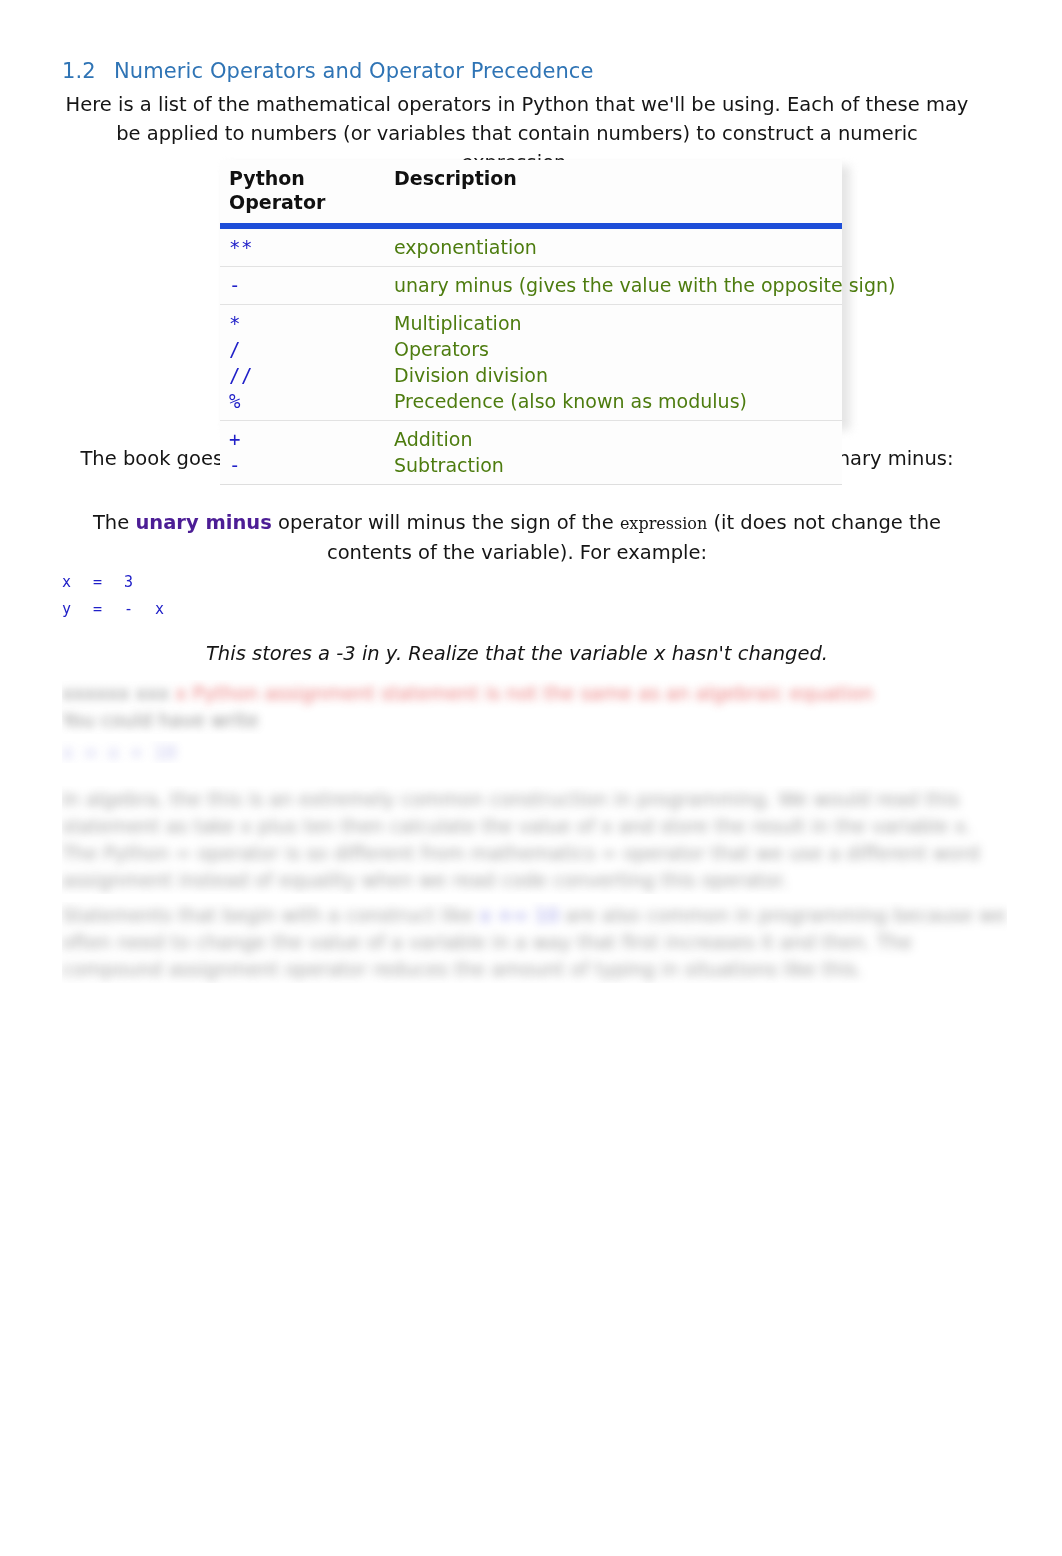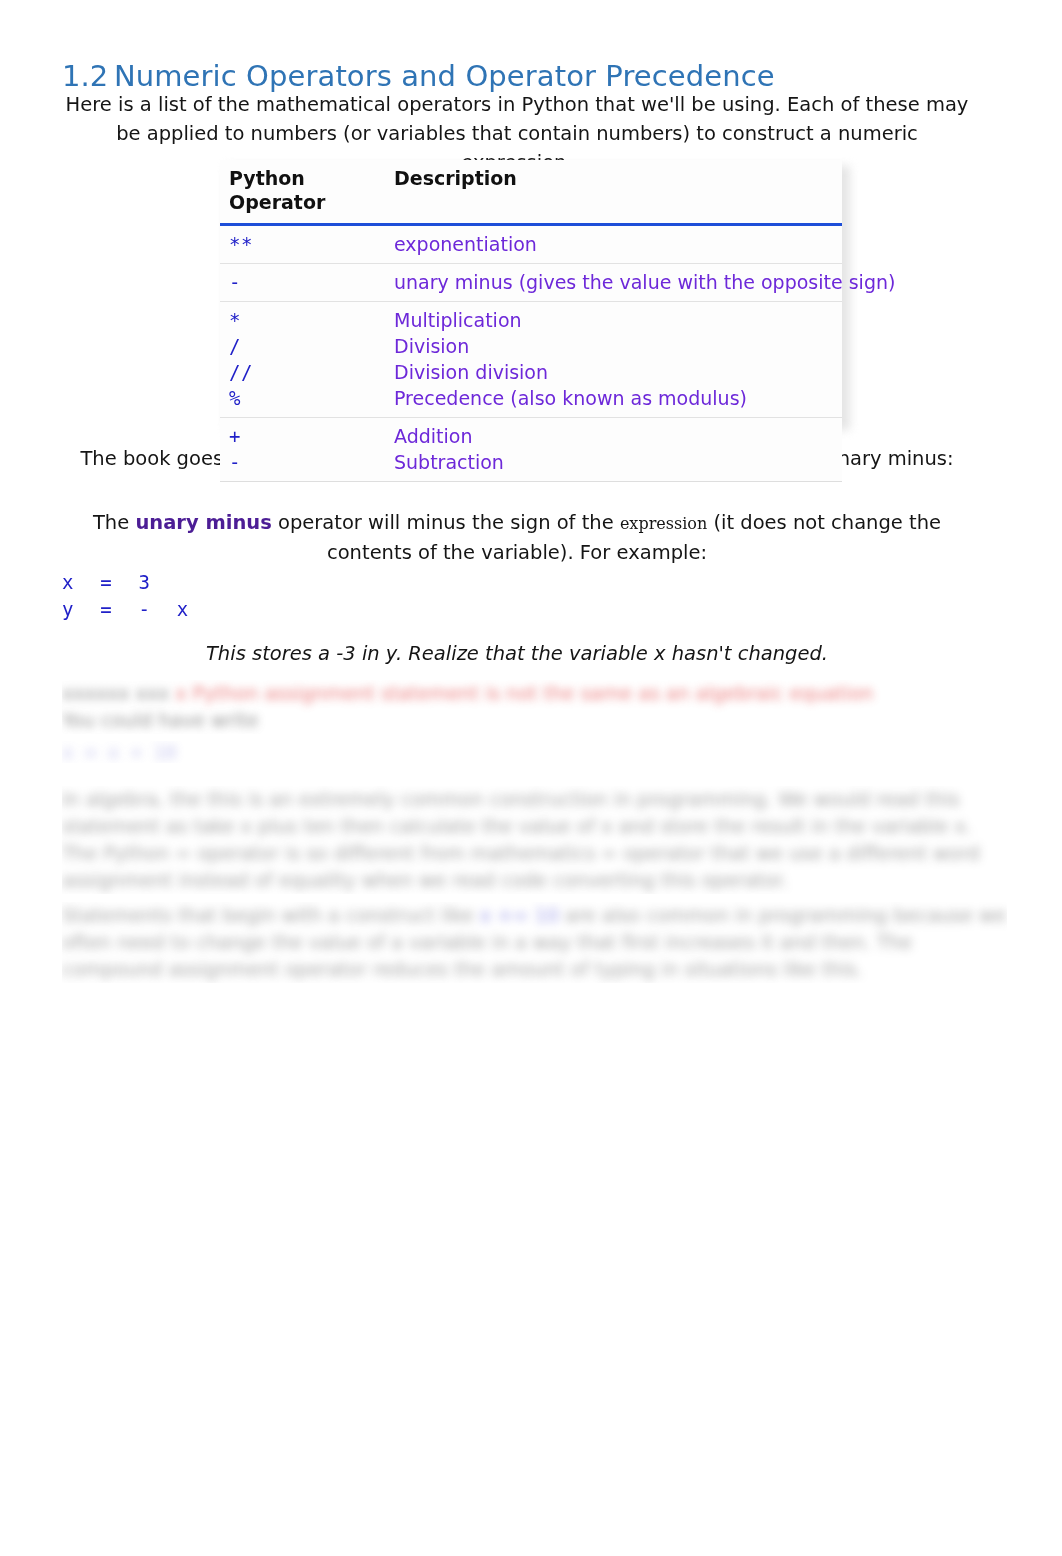--- a/index.html
+++ b/index.html
@@ -21,21 +21,21 @@
     width: 1062px;
     height: 1556px;
     background: #ffffff;
   }
 
   
   .heading2 {
     position: absolute;
     left: 62px;
     top: 59px;
-    font-size: 29px;
+    font-size: 21px;
     color: #2f74b5;
     font-weight: 400;
     letter-spacing: 0.1px;
     white-space: nowrap;
   }
   .heading2 .num { display: inline-block; width: 52px; }
 
   
   .para {
     position: absolute;
@@ -58,21 +58,21 @@
     font-family: "DejaVu Serif", serif;
     font-size: 16px;
   }
 
   
   .codeblock {
     position: absolute;
     left: 62px;
     top: 569px;
     font-family: "DejaVu Sans Mono", monospace;
-    font-size: 19px;
+    font-size: 15px;
     line-height: 27px;
     color: #2020c8;
     letter-spacing: 1.3px;
     white-space: pre;
   }
 
   
   .op-table-wrap {
     position: absolute;
     left: 220px;
@@ -105,41 +105,41 @@
     background: #fdfdfd;
   }
   .col-op   { width: 165px; }
   .col-desc { width: 457px; }
 
   .op-table thead th {
     font-size: 19px;
     font-weight: 700;
     color: #111;
     padding: 6px 0 9px 9px;
-    border-bottom: 3px solid #1d4ed8;
+    border-bottom: 6px solid #1d4ed8;
     line-height: 24px;
   }
   .op-table tbody td {
     font-size: 19px;
     line-height: 26px;
     padding: 5px 0 6px 9px;
     border-bottom: 1px solid #e2e2e2;
   }
   .op-table tbody tr:last-child td {
     border-bottom: 1px solid #dedede;
   }
   .op-cell {
     font-family: "DejaVu Sans Mono", monospace;
     color: #2020c8;
     font-size: 19px;
     line-height: 26px;
     letter-spacing: 0.5px;
   }
   .op-cell div, .desc-cell div { white-space: pre; }
-  .desc-cell { color: #6d28d9; }
+  .desc-cell { color: #4d7c0f; }
 
   
   .blur-block {
     position: absolute;
     overflow: hidden;
   }
   .blur-text {
     font-size: 19px;
     line-height: 27px;
     white-space: pre-wrap;
@@ -206,21 +206,21 @@
           </tr>
           <tr>
             <td class="op-cell">
               <div>*</div>
               <div>/</div>
               <div>//</div>
               <div>%</div>
             </td>
             <td class="desc-cell">
               <div>Multiplication</div>
-              <div>Division</div>
+              <div>Operators</div>
               <div>Division division</div>
               <div>Precedence (also known as modulus)</div>
             </td>
           </tr>
           <tr>
             <td class="op-cell">
               <div>+</div>
               <div>-</div>
             </td>
             <td class="desc-cell">

